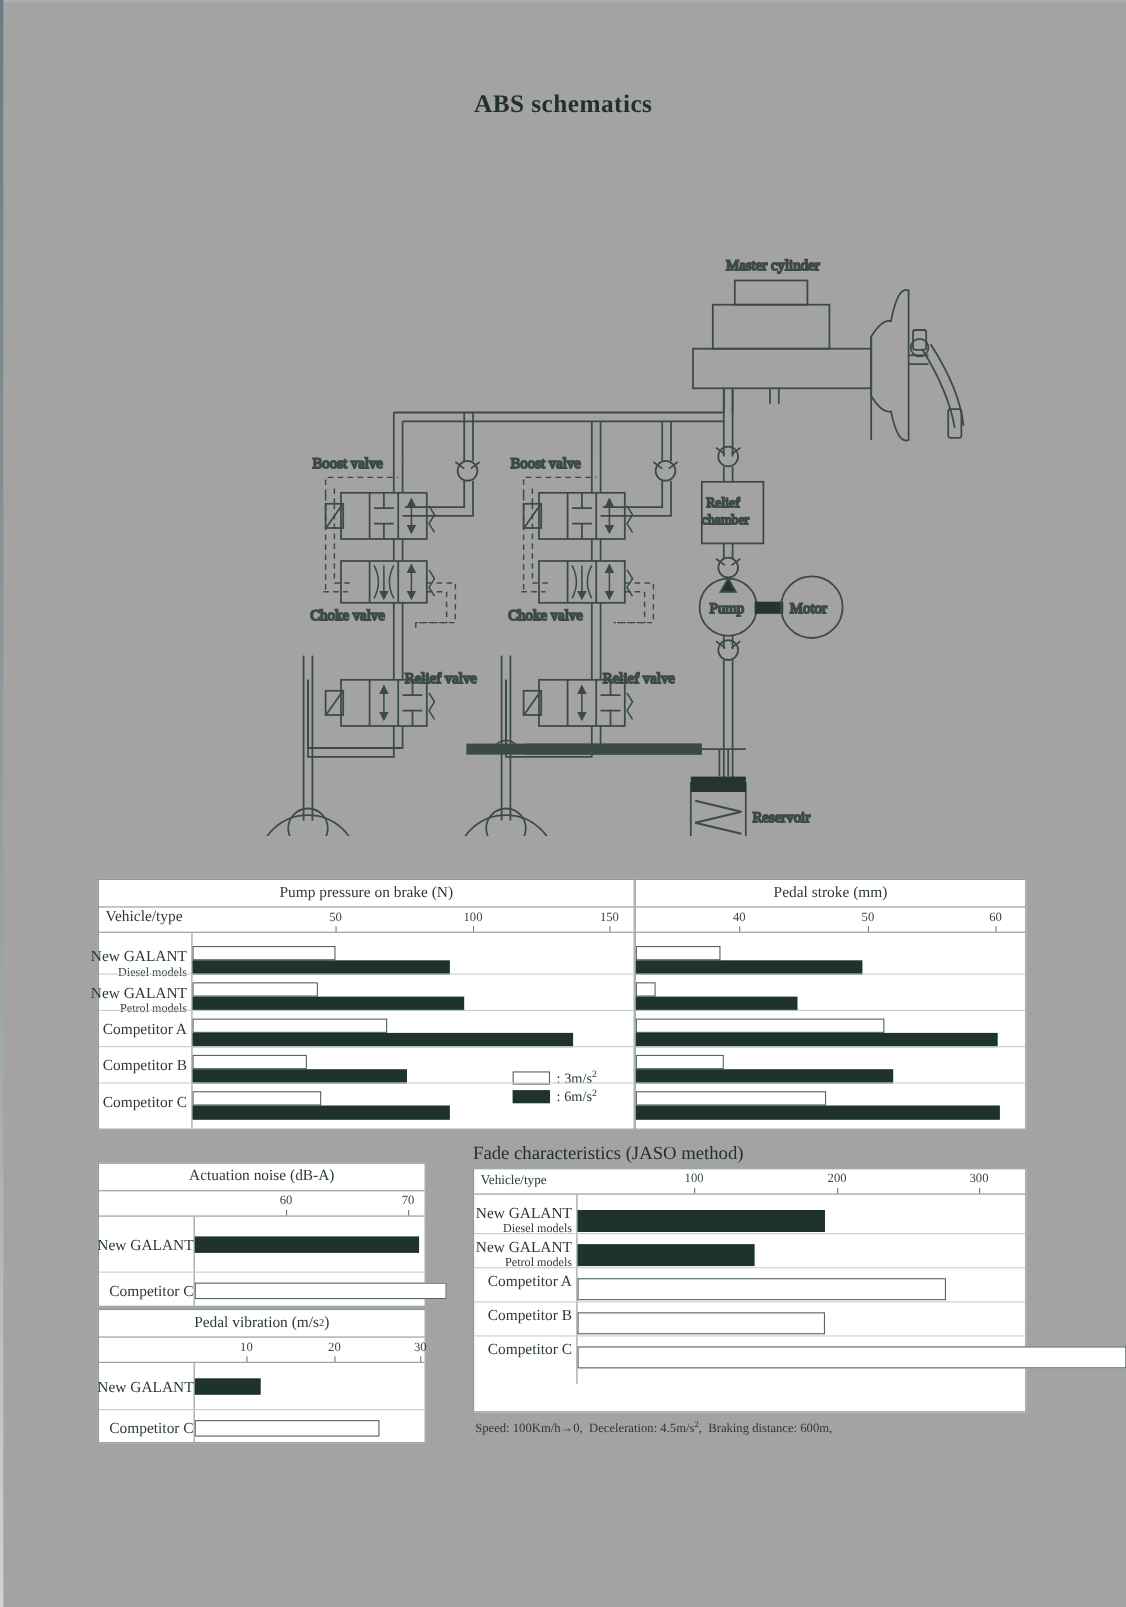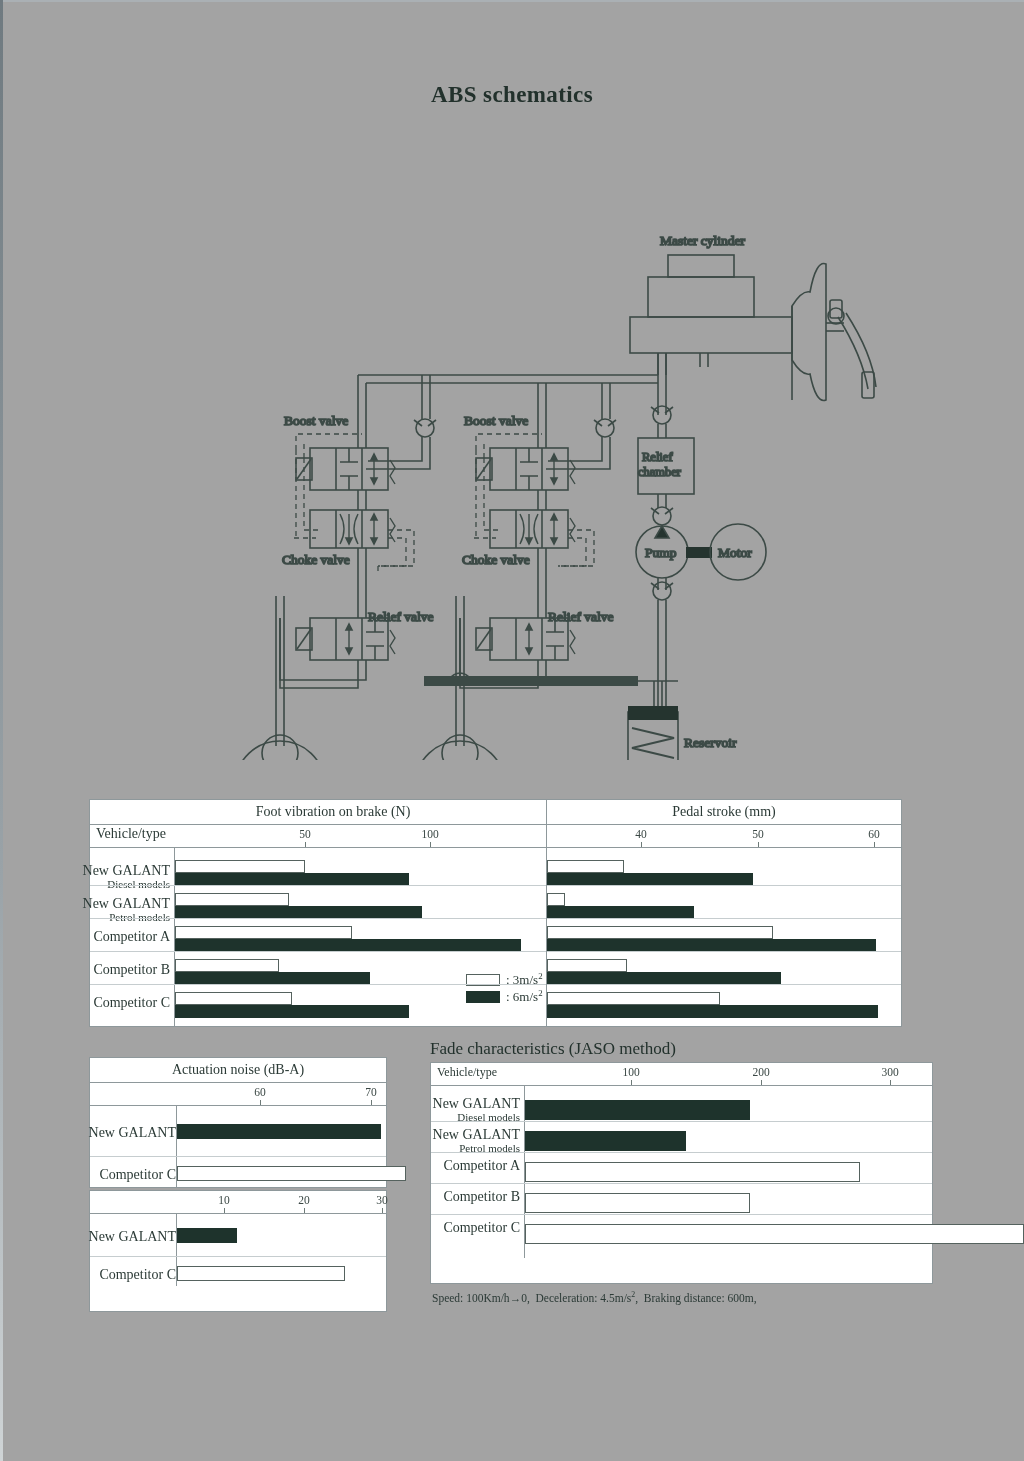--- a/index.html
+++ b/index.html
@@ -261,21 +261,21 @@
     <text class="lbl" x="246" y="682">Front brake</text>
     <g>
       <ellipse cx="460" cy="673" rx="44" ry="42"></ellipse>
       <circle cx="460" cy="643" r="18"></circle>
     </g>
     <text class="lbl" x="428" y="682">Rear brake</text>
   </svg>
   </div>
 
   <div class="panel" id="p1" style="left:89px;top:799px;width:488px;height:228px;">
-    <div class="hdr">Foot vibration on brake (N)</div>
+    <div class="hdr">Pump pressure on brake (N)</div>
     <div class="axisrow">
       <div class="vt">Vehicle/type</div>
       <div class="tick" style="left:215px;">50</div>
       <div class="tickmark" style="left:215px;"></div>
       <div class="tick" style="left:340px;">100</div>
       <div class="tickmark" style="left:340px;"></div>
       <div class="tick" style="left:464px;">150</div>
       <div class="tickmark" style="left:464px;"></div>
     </div>
     <div class="plot" id="plot1" style="height:178px;">
@@ -305,21 +305,21 @@
         <div class="rowlbl" style="top:115px;right:406px;width:150px;font-size:14px;">Competitor B</div>
         <div class="bar w" style="left:85px;top:111px;width:104px;"></div>
         <div class="bar d" style="left:85px;top:124px;width:195px;"></div>
         <div class="sep" style="top:136px;"></div>
         <div class="rowlbl" style="top:148px;right:406px;width:150px;font-size:14px;">Competitor C</div>
         <div class="bar w" style="left:85px;top:144px;width:117px;"></div>
         <div class="bar d" style="left:85px;top:157px;width:234px;"></div>
       </div>
   </div>
 
-  <div class="panel" id="p2" style="left:546px;top:799px;width:356px;height:228px;">
+  <div class="panel" id="p2" style="left:577px;top:799px;width:356px;height:228px;">
     <div class="hdr">Pedal stroke (mm)</div>
     <div class="axisrow">
       <div class="tick" style="left:94px;">40</div>
       <div class="tickmark" style="left:94px;"></div>
       <div class="tick" style="left:211px;">50</div>
       <div class="tickmark" style="left:211px;"></div>
       <div class="tick" style="left:327px;">60</div>
       <div class="tickmark" style="left:327px;"></div>
     </div>
     <div class="plot" id="plot2" style="height:178px;">
@@ -352,20 +352,25 @@
       <div class="vsep" style="left:86px;"></div>
     <div class="rowlbl" style="top:20px;right:210px;width:150px;font-size:14px;">New GALANT</div>
         <div class="bar d" style="left:87px;top:18px;width:203.715px;height:15px;"></div>
         <div class="sep" style="top:50px;"></div>
         <div class="rowlbl" style="top:62px;right:210px;width:150px;font-size:14px;">Competitor C</div>
         <div class="bar w" style="left:87px;top:60px;width:229.36800000000005px;height:15px;"></div>
       </div>
   </div>
 
   <div class="panel" id="p4" style="left:89px;top:1190px;width:298px;height:122px;">
+    <div class="hdr">
+        <span>Pedal vibration (m/s</span>
+        <sup>2</sup>
+        <span>)</span>
+      </div>
     <div class="axisrow">
       <div class="tick" style="left:134px;">10</div>
       <div class="tickmark" style="left:134px;"></div>
       <div class="tick" style="left:214px;">20</div>
       <div class="tickmark" style="left:214px;"></div>
       <div class="tick" style="left:292px;">30</div>
       <div class="tickmark" style="left:292px;"></div>
     </div>
     <div class="plot" id="plot4" style="height:72px;">
       <div class="vsep" style="left:86px;"></div>

